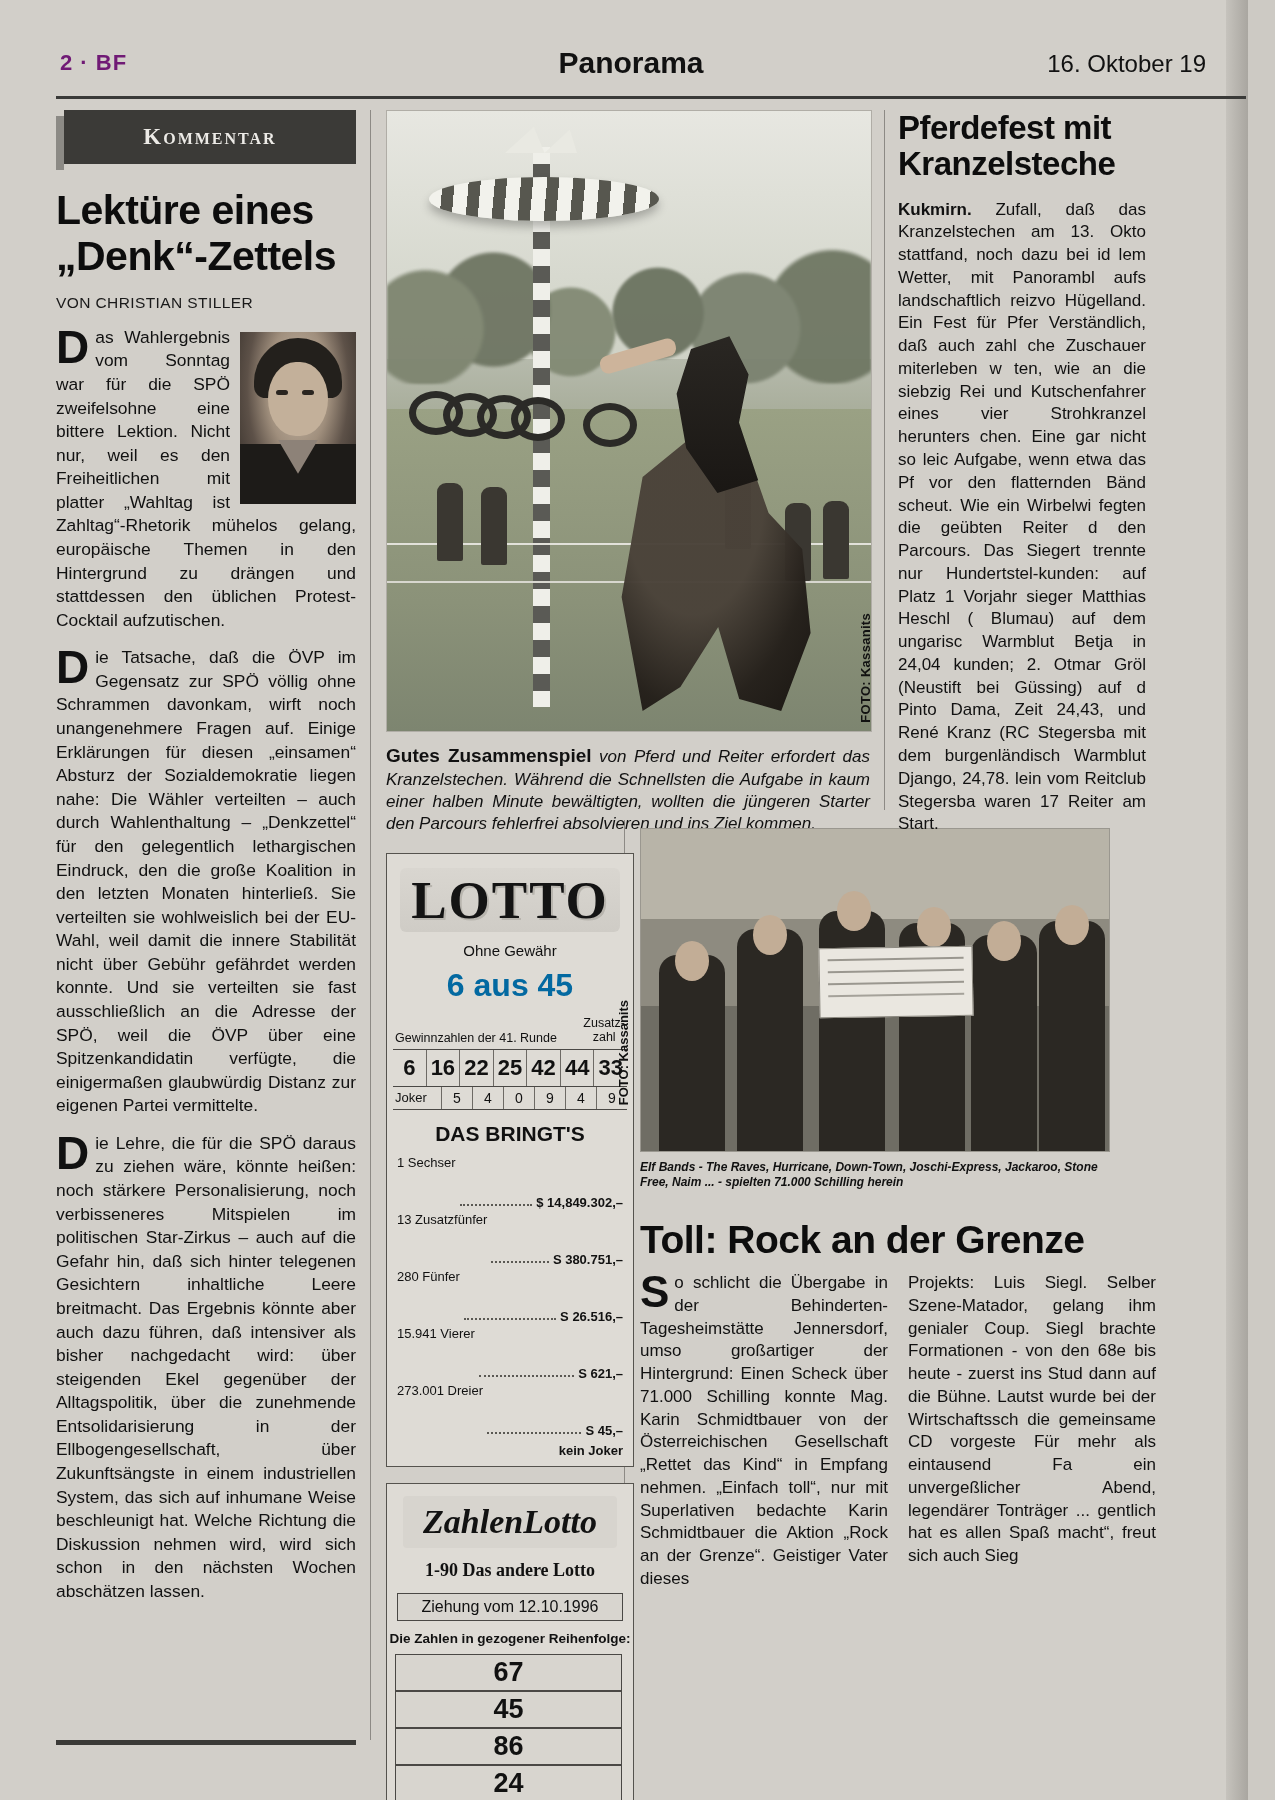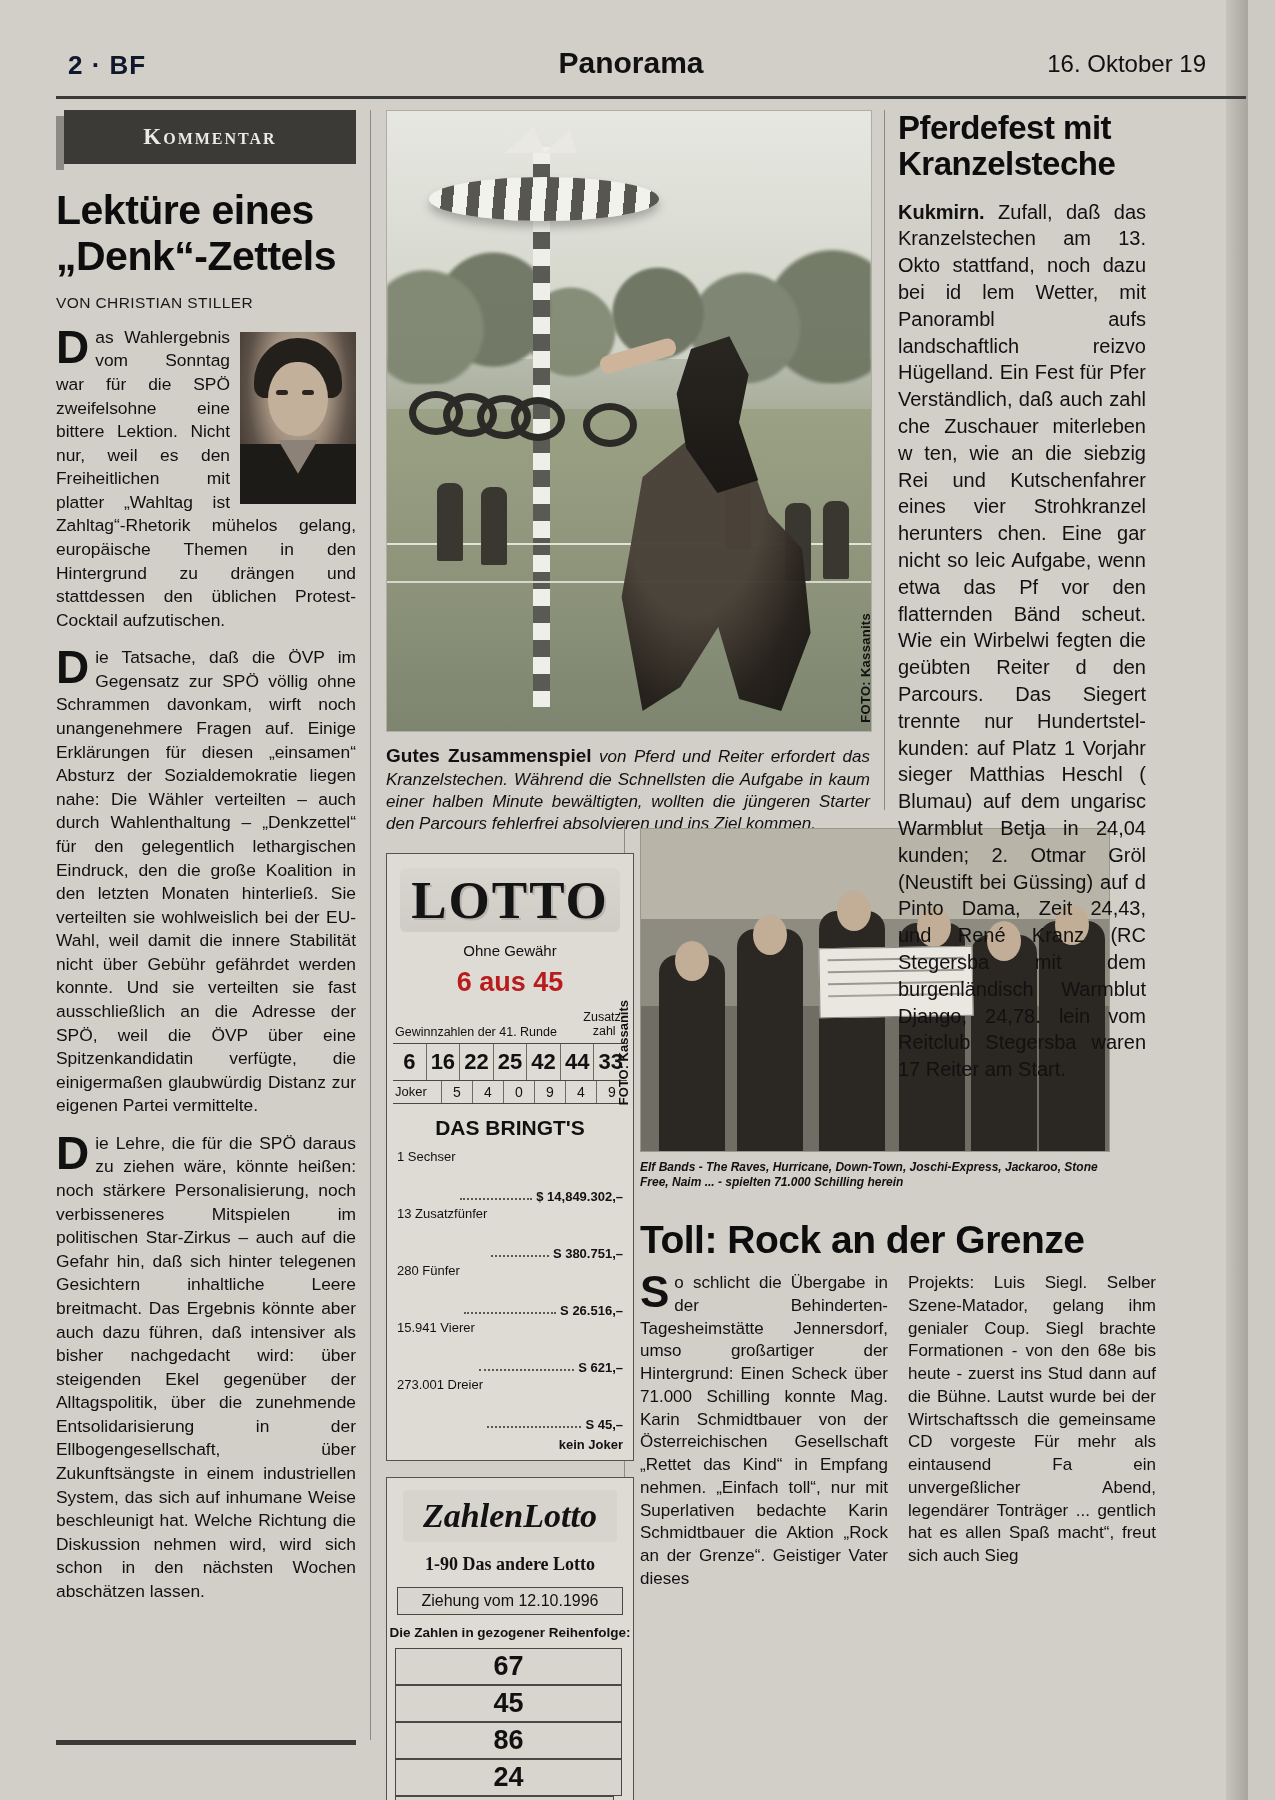--- a/index.html
+++ b/index.html
@@ -18,22 +18,22 @@
   }
   .paper:before{
     content:"";position:absolute;right:0;top:0;width:22px;height:100%;
     background:linear-gradient(to right,#c6c3bd,#a9a6a0);
   }
   
   .masthead{
     position:absolute;left:56px;top:46px;width:1150px;height:46px;
   }
   .mast-left{
-    position:absolute;left:12px;top:4px;
-    font-weight:bold;font-size:26px;letter-spacing:1px;color:#0f172a;
+    position:absolute;left:4px;top:4px;
+    font-weight:bold;font-size:22px;letter-spacing:1px;color:#701a75;
   }
   .mast-center{
     position:absolute;left:0;right:0;top:0;text-align:center;
     font-weight:bold;font-size:30px;color:#111;
   }
   .mast-right{
     position:absolute;right:0;top:4px;
     font-size:24px;color:#111;
   }
   .mast-rule{
@@ -177,21 +177,21 @@
   .lotto-logo{
     margin:14px auto 0;width:220px;height:64px;
     display:flex;align-items:center;justify-content:center;
     font-family:"Liberation Serif",serif;font-weight:bold;font-size:53px;
     letter-spacing:2px;color:#141414;
     background:linear-gradient(#d9d6d0,#cfccc6);
     border-radius:6px;
     text-shadow:2px 2px 0 #b8b5ae;
   }
   .lotto-sub{text-align:center;font-size:15px;margin-top:10px;color:#111;}
-  .lotto-big{text-align:center;font-size:27px;font-weight:bold;margin-top:8px;color:#b91c1c;}
+  .lotto-big{text-align:center;font-size:32px;font-weight:bold;margin-top:8px;color:#0369a1;}
   .lotto-meta{display:flex;justify-content:space-between;align-items:flex-end;
     padding:12px 8px 2px 8px;font-size:12.5px;color:#111;}
   .lotto-meta .zz{text-align:center;line-height:1.15;}
   .num-row{display:flex;border-top:1.4px solid #4a4845;border-bottom:1.4px solid #4a4845;margin:2px 6px 0 6px;}
   .num-row .cell{flex:1;text-align:center;font-weight:bold;font-size:22px;padding:5px 0;color:#111;
     border-right:1px solid #6d6a65;}
   .num-row .cell:last-child{border-right:none;}
   .num-row .cell.extra{background:#dedbd5;}
   .joker-row{display:flex;margin:0 6px;border-bottom:1.4px solid #4a4845;}
   .joker-row .lab{width:46px;font-size:13px;padding:3px 0 3px 2px;color:#111;border-right:1px solid #6d6a65;}
@@ -255,21 +255,21 @@
     position:absolute;left:640px;top:1218px;width:500px;
     font-size:39px;font-weight:bold;color:#0d0d0d;letter-spacing:-0.5px;
   }
 
   
   .col-right{left:898px;top:110px;width:248px;}
   .right-headline{
     font-size:33px;font-weight:bold;line-height:1.1;color:#0d0d0d;letter-spacing:-0.5px;
   }
   .right-body{
-    margin-top:16px;font-size:20px;line-height:1.34;text-align:justify;color:#111;
+    margin-top:16px;font-size:17px;line-height:1.34;text-align:justify;color:#111;
     -webkit-hyphens:auto;hyphens:auto;
   }
   .right-body p{margin:0 0 12px 0;}
   .right-body b{font-weight:bold;}
 
   .bottom-cols{position:absolute;left:640px;top:1272px;width:520px;}
   .bc{display:flex;gap:20px;}
   .bc .c{width:248px;font-size:17px;line-height:1.34;text-align:justify;color:#111;
     -webkit-hyphens:auto;hyphens:auto;}
   .bc .c p{margin:0 0 12px 0;}

